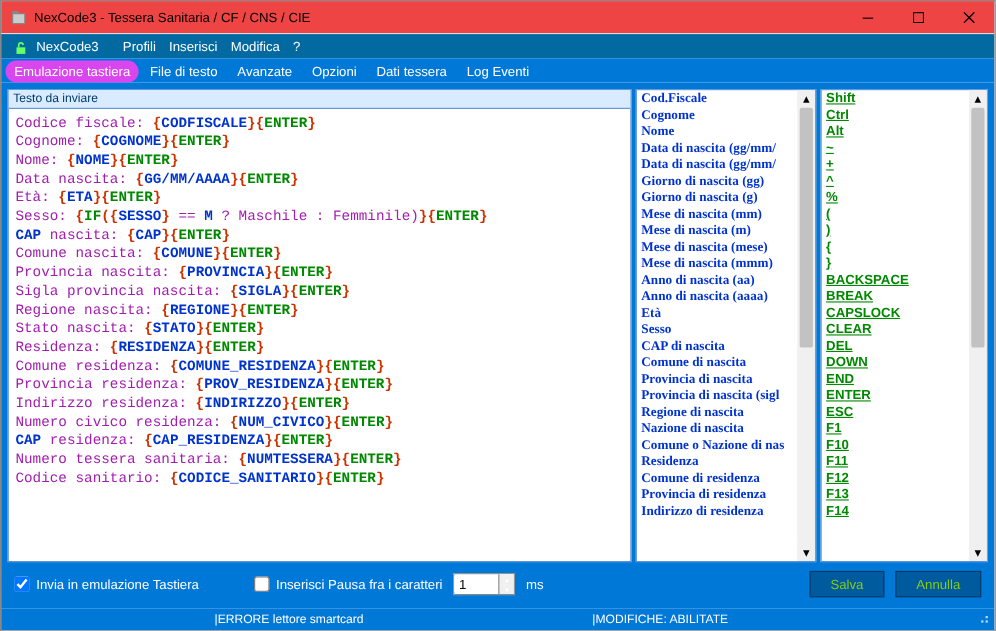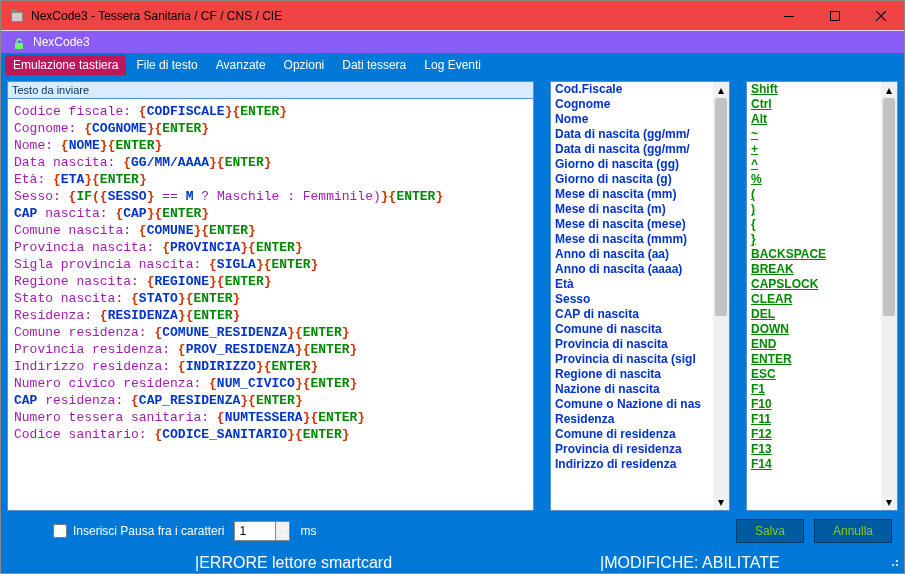--- a/index.html
+++ b/index.html
@@ -1,52 +1,52 @@
 <!DOCTYPE html>
 <html><head>
 <meta charset="utf-8">
 <style>
 * { box-sizing: border-box; margin: 0; padding: 0; }
 body { font-family: "Segoe UI", Tahoma, sans-serif; font-size: 12px; background: #fff; width: 905px; height: 574px; overflow: hidden; border: 1px solid #888; }
 .titlebar { height: 30px; background: #ef4444; display: flex; align-items: center; padding: 0 0 0 8px; border-bottom: 1px solid #ddd; }
 .titlebar .icon { width: 16px; height: 16px; margin-right: 6px; }
 .titlebar .title { flex: 1; font-size: 12px; color: #000; }
 .titlebar .winbtn { width: 46px; height: 30px; display: flex; align-items: center; justify-content: center; }
-.menubar { height: 22px; background: #8b5cf6; color: #fff; display: flex; align-items: center; padding: 0 4px; gap: 4px; }
+.menubar { height: 22px; background: #0369a1; color: #fff; display: flex; align-items: center; padding: 0 4px; gap: 4px; }
 .menubar .lock { width: 16px; height: 16px; margin-right: 2px; }
 .menubar span { padding: 2px 6px; font-size: 12px; }
 .tabbar { height: 22px; background: #0078d7; display: flex; align-items: flex-end; padding: 0 4px; gap: 2px; }
 .tab { padding: 3px 8px; font-size: 12px; color: #fff; border-radius: 3px 3px 0 0; }
-.tab.active { background: #be185d; }
+.tab.active { background: #d946ef; border-radius: 10px; }
 .client { background: #0078d7; padding: 6px; height: calc(100% - 30px - 22px - 22px - 20px); display: flex; flex-direction: column; gap: 4px; }
-.workrow { display: flex; gap: 16px; flex: 1; min-height: 0; justify-content: center; }
+.workrow { display: flex; gap: 4px; flex: 1; min-height: 0; justify-content: center; }
 .panel { background: #fff; border: 1px solid #5a8fd6; display: flex; flex-direction: column; min-height: 0; }
 .panel.left { flex: 1; }
-.panel.mid { width: 180px; }
+.panel.mid { width: 164px; font-family: Liberation Serif, serif; }
 .panel.right { width: 152px; }
 .panelhdr { background: #d9ecff; color: #003a6b; font-size: 11px; padding: 2px 4px; border-bottom: 1px solid #5a8fd6; }
 .editor { flex: 1; overflow: auto; padding: 4px 6px; font-family: Consolas, "Courier New", monospace; font-size: 13px; line-height: 17px; white-space: pre; color: #000; }
 .list { flex: 1; overflow: hidden; position: relative; }
 .list-inner { position: absolute; top: 0; left: 0; right: 16px; bottom: 0; overflow: hidden; }
 .list-item { padding: 0 4px; font-size: 12px; line-height: 15px; white-space: nowrap; overflow: hidden; text-overflow: clip; cursor: default; }
 .mid .list-item { color: #0033cc; font-weight: bold; }
 .right .list-item { color: #008800; font-weight: bold; text-decoration: underline; }
 .scrollbar { position: absolute; right: 0; top: 0; bottom: 0; width: 16px; background: #f0f0f0; display: flex; flex-direction: column; }
 .sb-btn { height: 16px; background: #f0f0f0; display: flex; align-items: center; justify-content: center; }
 .sb-track { flex: 1; background: #f0f0f0; position: relative; }
 .sb-thumb { position: absolute; left: 2px; right: 2px; background: #c2c2c2; border-radius: 2px; }
 .bottomrow { display: flex; align-items: center; gap: 10px; padding: 4px 6px; color: #fff; }
 .chk { display: flex; align-items: center; gap: 6px; }
 .chk input { width: 14px; height: 14px; }
 .spinner { display: inline-flex; align-items: center; background: #fff; border: 1px solid #888; height: 20px; }
 .spinner input { width: 40px; border: none; padding: 0 4px; font-size: 12px; outline: none; }
 .spinner .spbtns { display: flex; flex-direction: column; }
 .spinner .spbtns div { width: 14px; height: 9px; background: #f0f0f0; border-left: 1px solid #888; display: flex; align-items: center; justify-content: center; font-size: 6px; }
 .btn { background: #005a9e; color: #84cc16; border: 1px solid #003a6b; padding: 4px 18px; font-size: 12px; cursor: pointer; }
-.statusbar { height: 20px; background: #0078d7; color: #fff; display: flex; align-items: center; font-size: 16px; }
+.statusbar { height: 20px; background: #0078d7; color: #fff; display: flex; align-items: center; font-size: 11px; }
 .statusbar .cell { padding: 0 4px; }
 .statusbar .grip { margin-left: auto; padding-right: 4px; }
 
 .t-black { color: #a21caf; }
 .t-blue { color: #0033cc; font-weight: bold; }
 .t-green { color: #008800; font-weight: bold; }
 .t-red { color: #cc3300; font-weight: bold; }
 </style>
 </head>
 <body>
@@ -77,20 +77,21 @@
 </div>
 
 <div class="menubar">
   <span class="lock">
     <svg viewBox="0 0 16 16" width="16" height="16">
         <rect x="4" y="7" width="8" height="6" fill="#6f6"></rect>
         <path d="M6 7V5a2 2 0 014 0" fill="none" stroke="#6f6" stroke-width="1.5"></path>
       </svg>
   </span>
   <span>NexCode3</span>
+  <span id="menu-items"><span>Profili</span><span>Inserisci</span><span>Modifica</span><span>?</span></span>
 </div>
 
 <div class="tabbar" id="tabbar">
     <div class="tab active">Emulazione tastiera</div>
     <div class="tab">File di testo</div>
     <div class="tab">Avanzate</div>
     <div class="tab">Opzioni</div>
     <div class="tab">Dati tessera</div>
     <div class="tab">Log Eventi</div>
   </div>
@@ -178,20 +179,24 @@
           <div class="sb-track">
               <div class="sb-thumb" style="top:0;height:55%"></div>
             </div>
           <div class="sb-btn">▾</div>
         </div>
       </div>
     </div>
   </div>
 
   <div class="bottomrow">
+    <label class="chk">
+      <input type="checkbox" id="chk1" checked="" style="">
+      <span>Invia in emulazione Tastiera</span>
+    </label>
     <div style="width:30px"></div>
     <label class="chk">
       <input type="checkbox" id="chk2" style="">
       <span>Inserisci Pausa fra i caratteri</span>
     </label>
     <span class="spinner">
       <input type="text" value="1" style="">
       <span class="spbtns">
           <div>▴</div>
           <div>▾</div>

